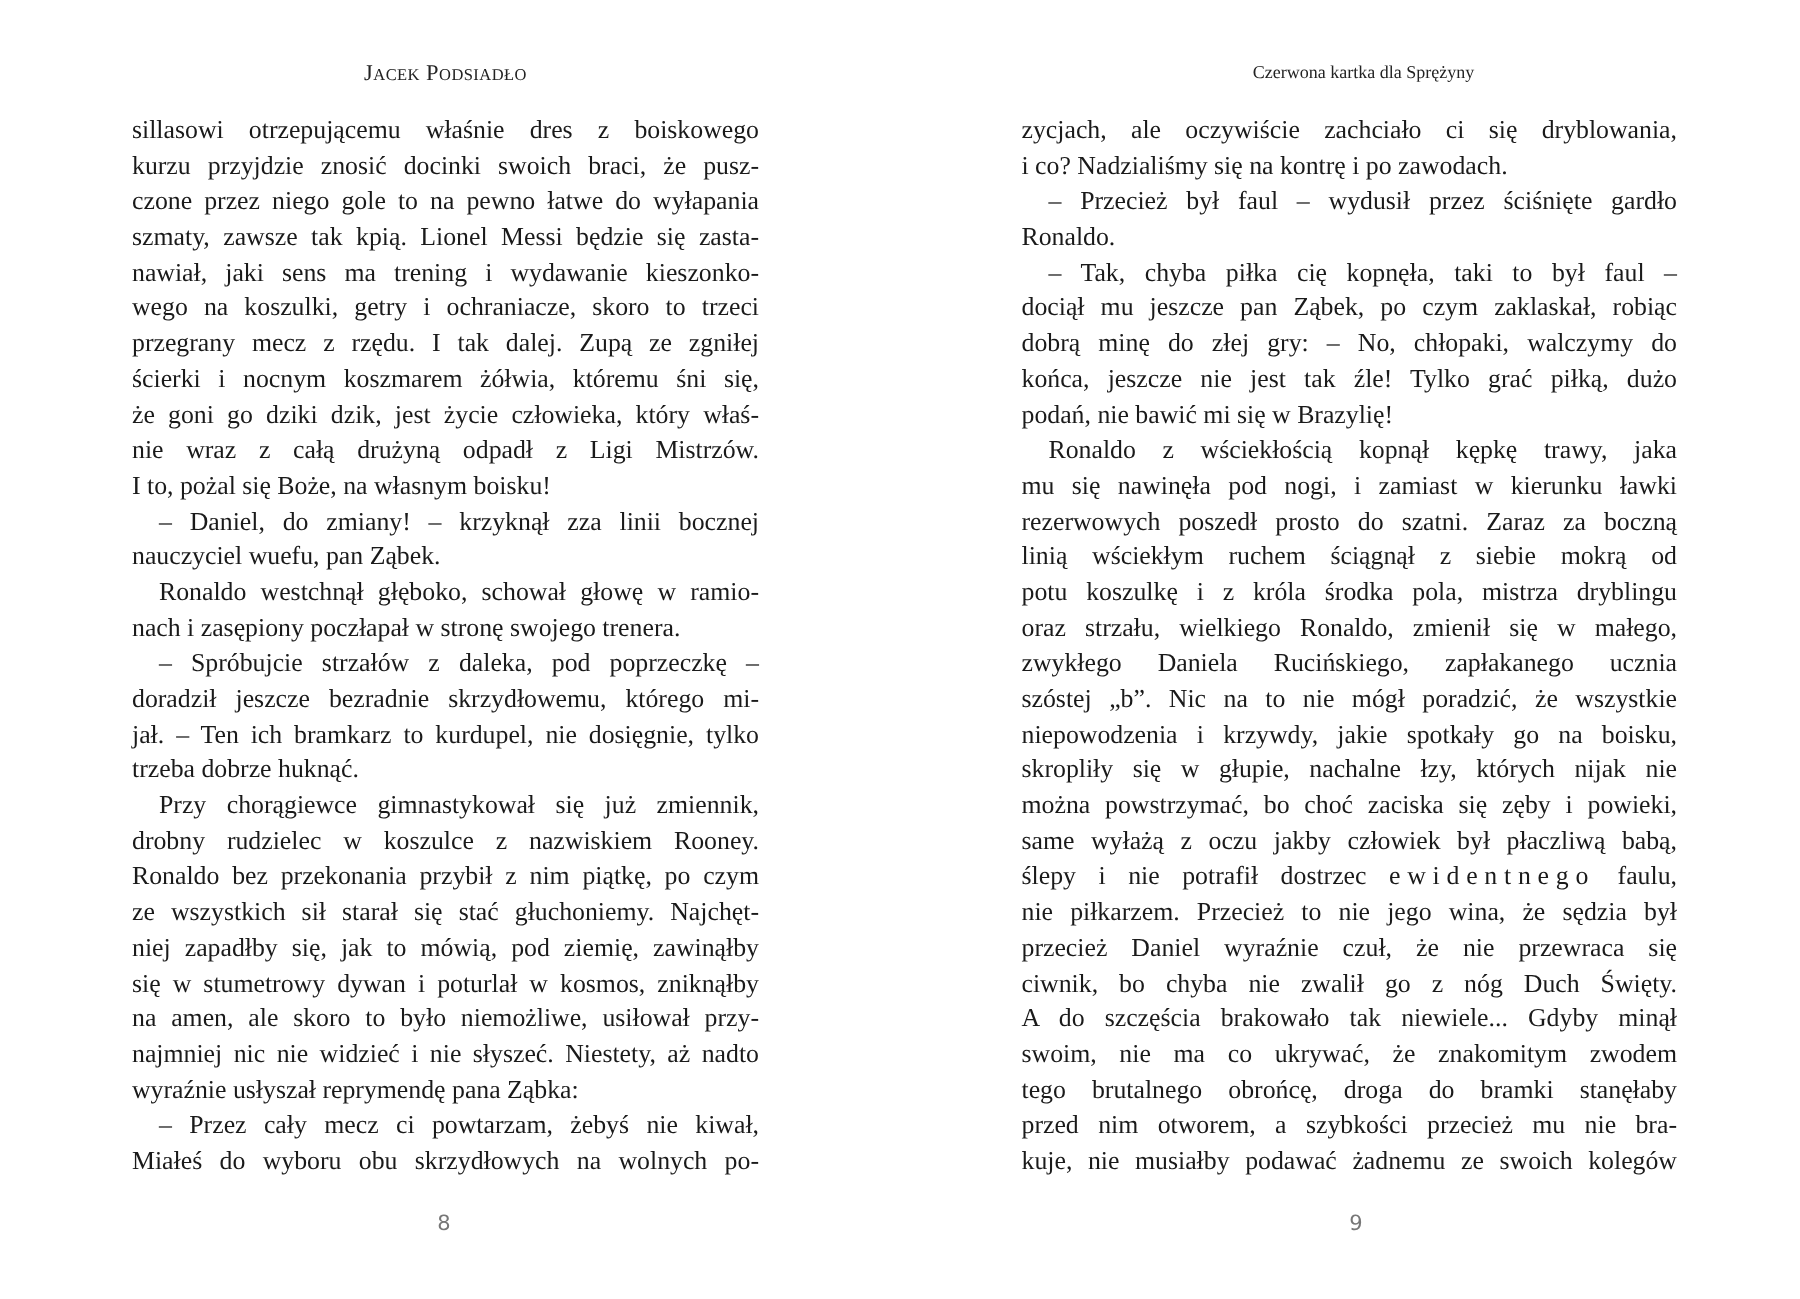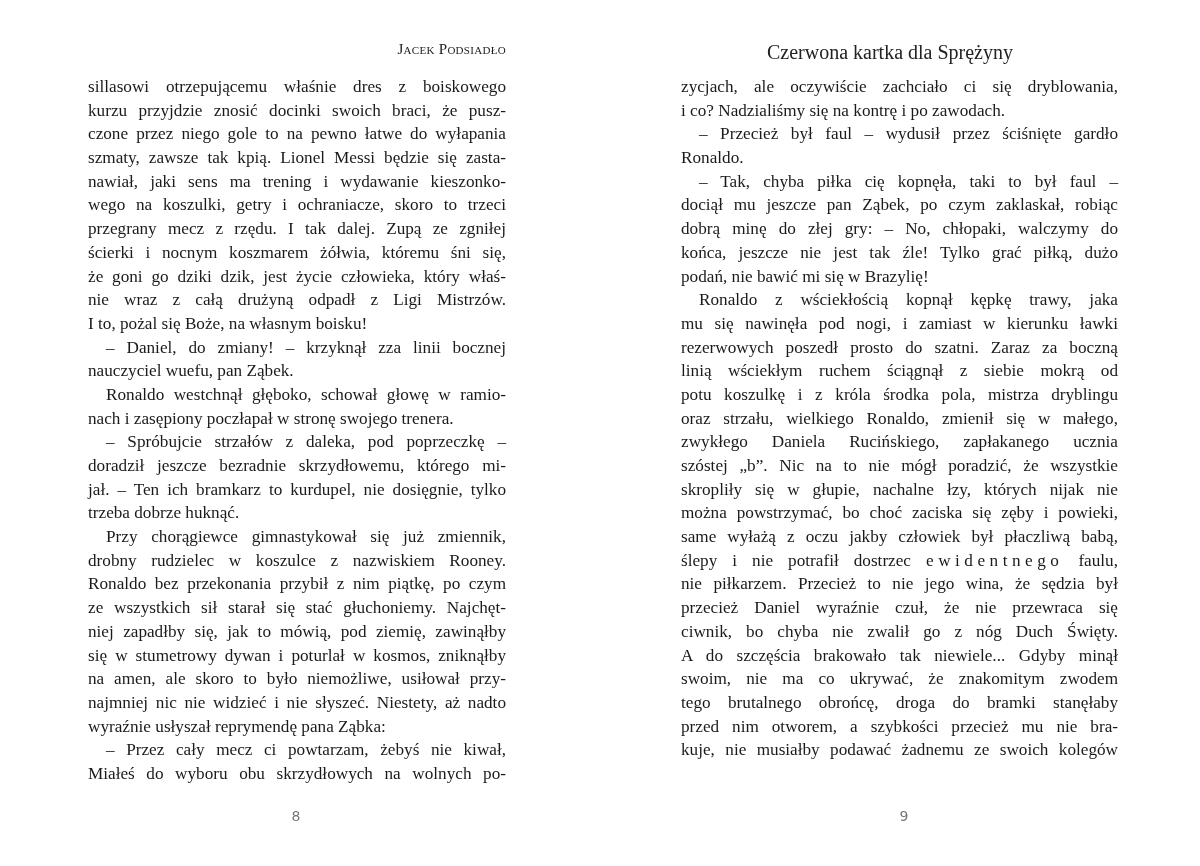--- a/index.html
+++ b/index.html
@@ -30,26 +30,25 @@
       font-size: 14px;
       color: #222;
       white-space: nowrap;
     }
     .page-left .running-head {
       left: 88px;
       width: 418px;
       font-variant: small-caps;
       letter-spacing: 0.3px;
       font-size: 15px;
-      text-align: right;
     }
     .page-right .running-head {
-      left: 72px;
+      left: 91px;
       width: 436px;
-      font-size: 20px;
+      font-size: 12px;
     }
 
     .body-text {
       position: absolute;
       top: 75px;
     }
     .page-left .body-text { left: 88px; width: 418px; }
     .page-right .body-text { left: 81px; width: 437px; }
 
     .line {
@@ -136,20 +135,21 @@
       <span class="line">końca, jeszcze nie jest tak źle! Tylko grać piłką, dużo</span>
       <span class="line last">podań, nie bawić mi się w Brazylię!</span>
       <span class="line indent">Ronaldo z wściekłością kopnął kępkę trawy, jaka</span>
       <span class="line">mu się nawinęła pod nogi, i zamiast w kierunku ławki</span>
       <span class="line">rezerwowych poszedł prosto do szatni. Zaraz za boczną</span>
       <span class="line">linią wściekłym ruchem ściągnął z siebie mokrą od</span>
       <span class="line">potu koszulkę i z króla środka pola, mistrza dryblingu</span>
       <span class="line">oraz strzału, wielkiego Ronaldo, zmienił się w małego,</span>
       <span class="line">zwykłego Daniela Rucińskiego, zapłakanego ucznia</span>
       <span class="line">szóstej „b”. Nic na to nie mógł poradzić, że wszystkie</span>
+      <span class="line">niepowodzenia i krzywdy, jakie spotkały go na boisku,</span>
       <span class="line">skropliły się w głupie, nachalne łzy, których nijak nie</span>
       <span class="line">można powstrzymać, bo choć zaciska się zęby i powieki,</span>
       <span class="line">same wyłażą z oczu jakby człowiek był płaczliwą babą,</span>
       <span class="line"><span>ślepy i nie potrafił dostrzec </span><span class="spaced">ewidentnego</span><span> faulu,</span></span>
       <span class="line">nie piłkarzem. Przecież to nie jego wina, że sędzia był</span>
       <span class="line">przecież Daniel wyraźnie czuł, że nie przewraca się</span>
       <span class="line">ciwnik, bo chyba nie zwalił go z nóg Duch Święty.</span>
       <span class="line">A do szczęścia brakowało tak niewiele... Gdyby minął</span>
       <span class="line">swoim, nie ma co ukrywać, że znakomitym zwodem</span>
       <span class="line">tego brutalnego obrońcę, droga do bramki stanęłaby</span>

